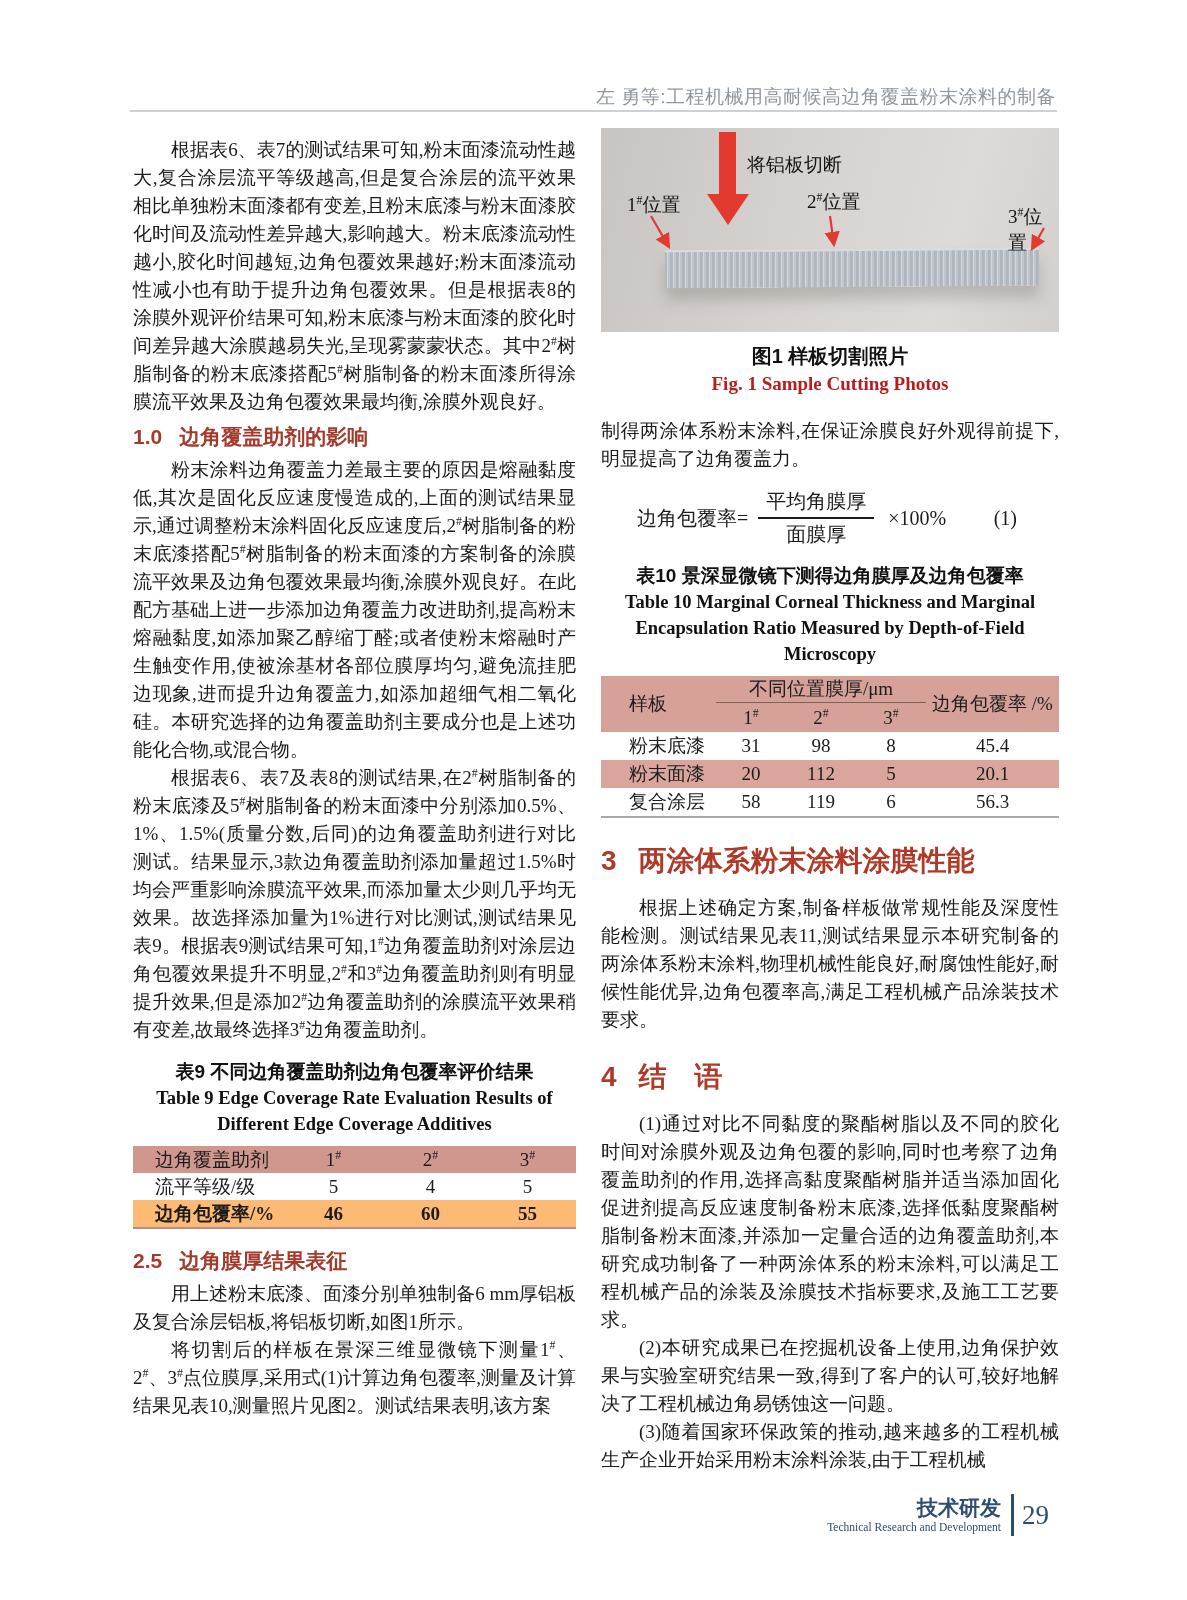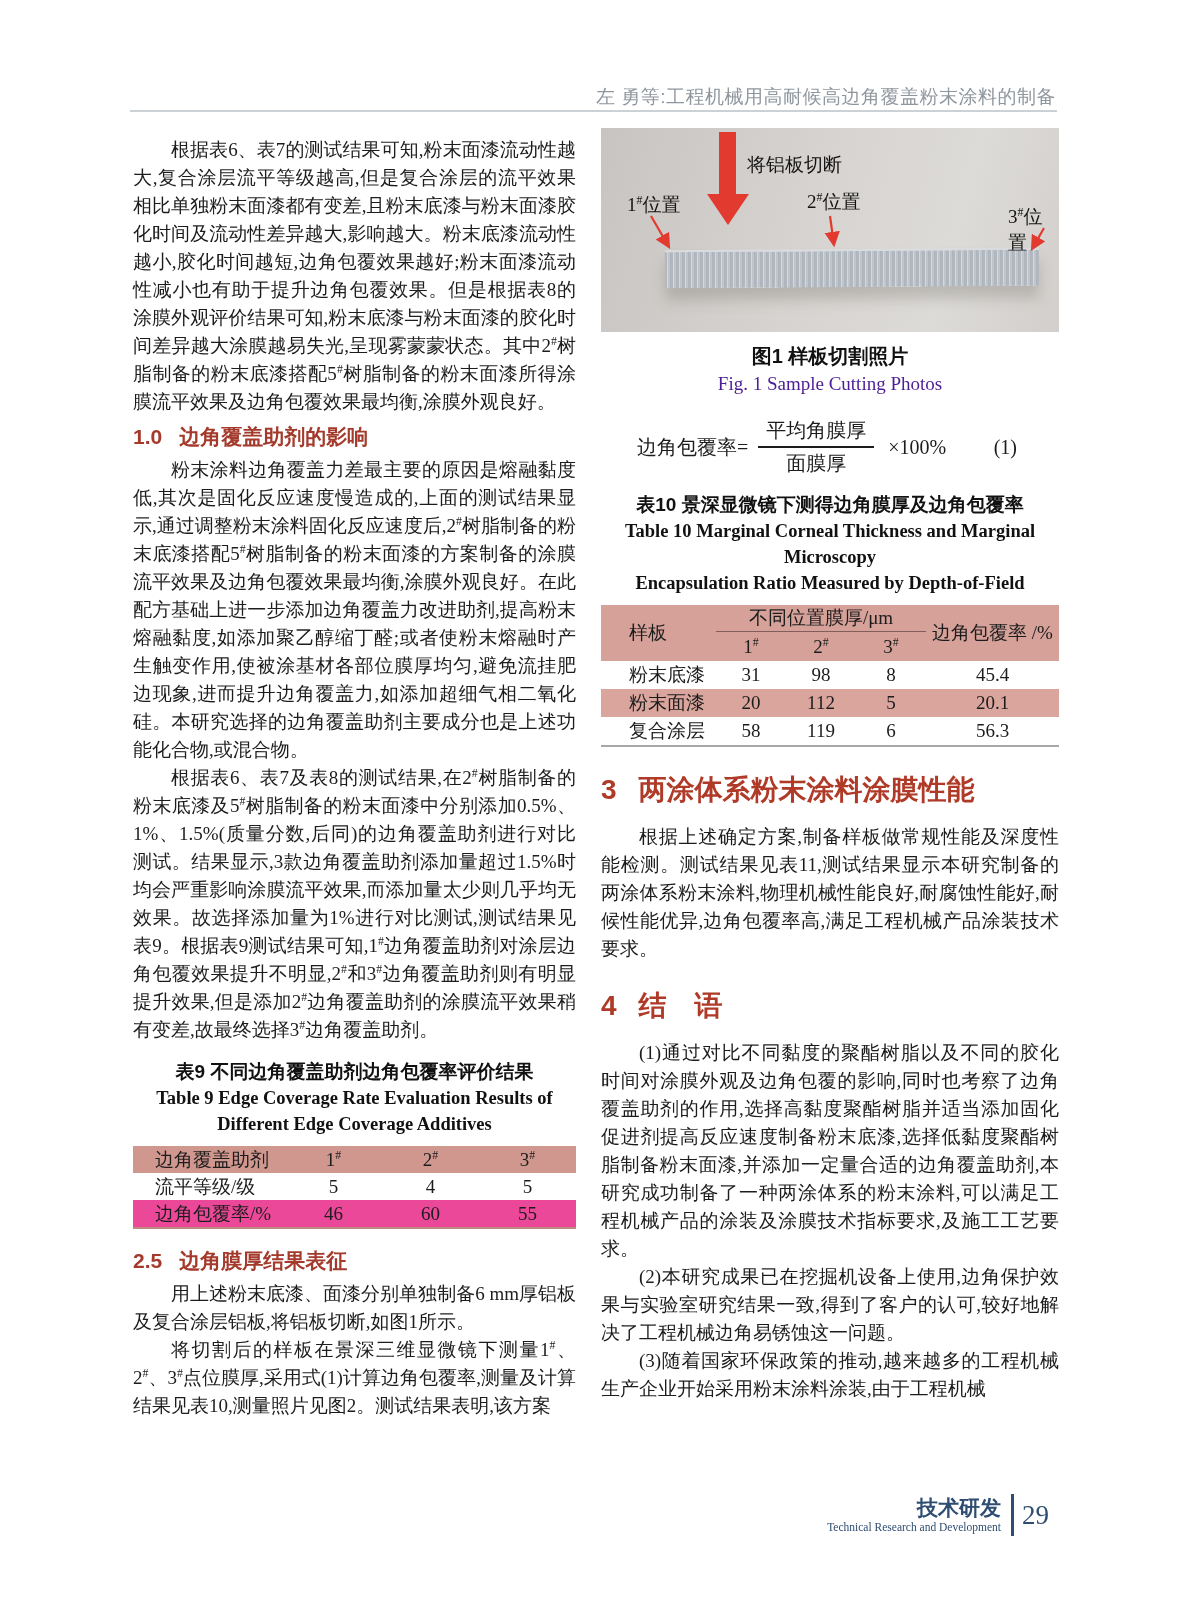--- a/index.html
+++ b/index.html
@@ -45,21 +45,21 @@
   .tt-zh {
     font-family:"Liberation Sans","DejaVu Sans",sans-serif;
     font-weight:bold; font-size:19px; line-height:27px; color:#111;
   }
   .tt-en { font-weight:bold; font-size:18.5px; line-height:26px; color:#111; }
 
   
   .table9 { border-bottom:2px solid #bd8b81; font-size:19px; }
   .t9-row { display:flex; height:27px; align-items:center; }
   .t9-row.head   { background:#d0978f; }
-  .t9-row.stripe { background:#ec4899; }
+  .t9-row.stripe { background:#fdba74;font-weight:bold; }
   .t9-c0 { width:152px; padding-left:22px; }
   .t9-c  { width:97px; text-align:center; }
 
   
   .table10 { border-bottom:2px solid #a8a8a8; font-size:19px; }
   .t10-head { background:#d5a199; display:flex; height:56px; }
   .t10-sample { width:115px; display:flex; align-items:center; padding-left:28px; }
   .t10-mid { width:210px; display:flex; flex-direction:column; }
   .t10-group { height:27px; line-height:26px; text-align:center; border-bottom:1.5px solid rgba(60,40,38,.55); }
   .t10-subs { display:flex; height:29px; align-items:center; }
@@ -88,21 +88,21 @@
   .fl-1 { left:26px;  top:64px; }
   .fl-2 { left:206px; top:61px; }
   .fl-3 { left:407px; top:76px; }
   svg.fig-arrows { position:absolute; left:0; top:0; }
 
   .cap-zh {
     margin-top:11px; text-align:center;
     font-family:"Liberation Sans","DejaVu Sans",sans-serif;
     font-weight:bold; font-size:20px; color:#111;
   }
-  .cap-en { margin:3px 0 22px 0; text-align:center; font-weight:normal; font-size:19px; color:#4c1d95; }
+  .cap-en { margin:3px 0 22px 0; text-align:center; font-weight:bold; font-size:19px; color:#b91c1c; }
 
   
   .formula { display:flex; align-items:center; margin:15px 0 1px 0; font-size:20px; }
   .f-lhs { margin-left:36px; }
   .frac { display:inline-block; text-align:center; margin-left:10px; }
   .frac .num { display:block; padding:0 8px 2px 8px; border-bottom:2px solid #1c1c1c; line-height:27px; }
   .frac .den { display:block; line-height:27px; padding-top:2px; }
   .f-mult { margin-left:14px; }
   .f-eq { margin-left:auto; margin-right:42px; }
 
@@ -191,36 +191,37 @@
         <line x1="443" y1="100" x2="431" y2="121" stroke="#e23a2e" stroke-width="2.2" marker-end="url(#ah)"></line>
       </svg>
       <div class="fig-label fl-feed">将铝板切断</div>
       <div class="fig-label fl-1">1<sup>#</sup>位置</div>
       <div class="fig-label fl-2">2<sup>#</sup>位置</div>
       <div class="fig-label fl-3">3<sup>#</sup>位置</div>
     </div>
     <div class="cap-zh">图1  样板切割照片</div>
     <div class="cap-en">Fig. 1  Sample Cutting Photos</div>
 
+    <p class="t">制得两涂体系粉末涂料,在保证涂膜良好外观得前提下,明显提高了边角覆盖力。</p>
 
     <div class="formula">
       <span class="f-lhs">边角包覆率=</span>
       <span class="frac">
         <span class="num">平均角膜厚</span>
         <span class="den">面膜厚</span>
       </span>
       <span class="f-mult">×100%</span>
       <span class="f-eq">(1)</span>
     </div>
 
     <div class="tbl-title">
       <div class="tt-zh">表10  景深显微镜下测得边角膜厚及边角包覆率</div>
       <div class="tt-en">Table 10  Marginal Corneal Thickness and Marginal</div>
+      <div class="tt-en">Encapsulation Ratio Measured by Depth-of-Field</div>
       <div class="tt-en">Microscopy</div>
-      <div class="tt-en">Encapsulation Ratio Measured by Depth-of-Field</div>
     </div>
 
     <div class="table10">
       <div class="t10-head">
         <div class="t10-sample">样板</div>
         <div class="t10-mid">
           <div class="t10-group">不同位置膜厚/μm</div>
           <div class="t10-subs">
             <div class="t10-sub">1<sup>#</sup></div>
             <div class="t10-sub">2<sup>#</sup></div>

